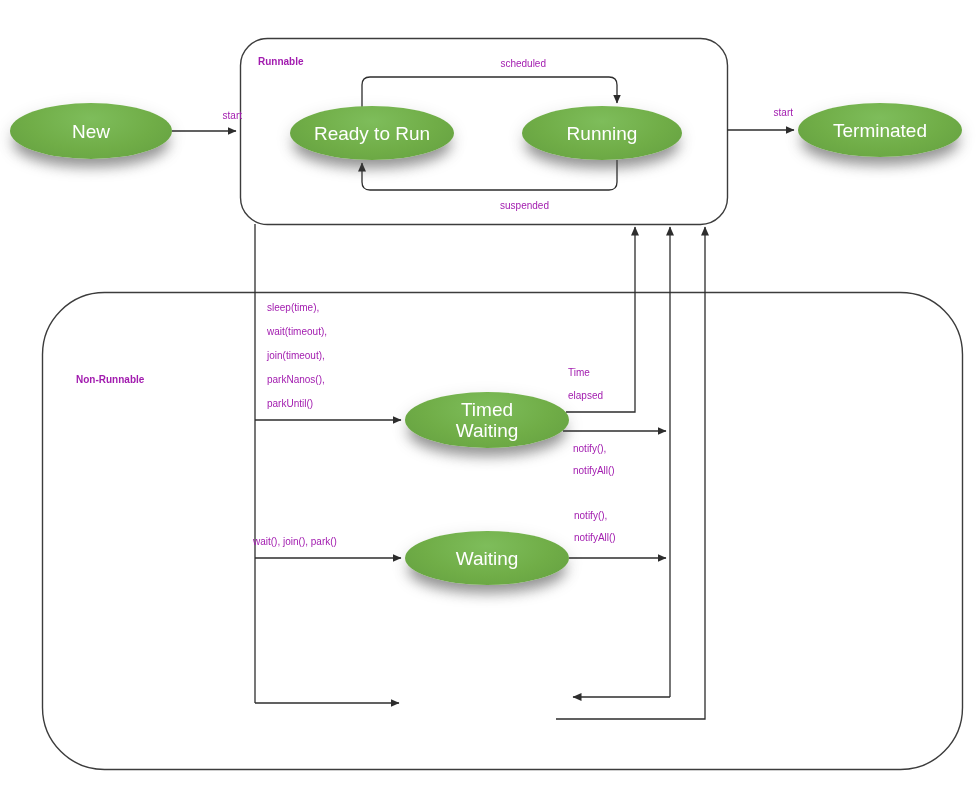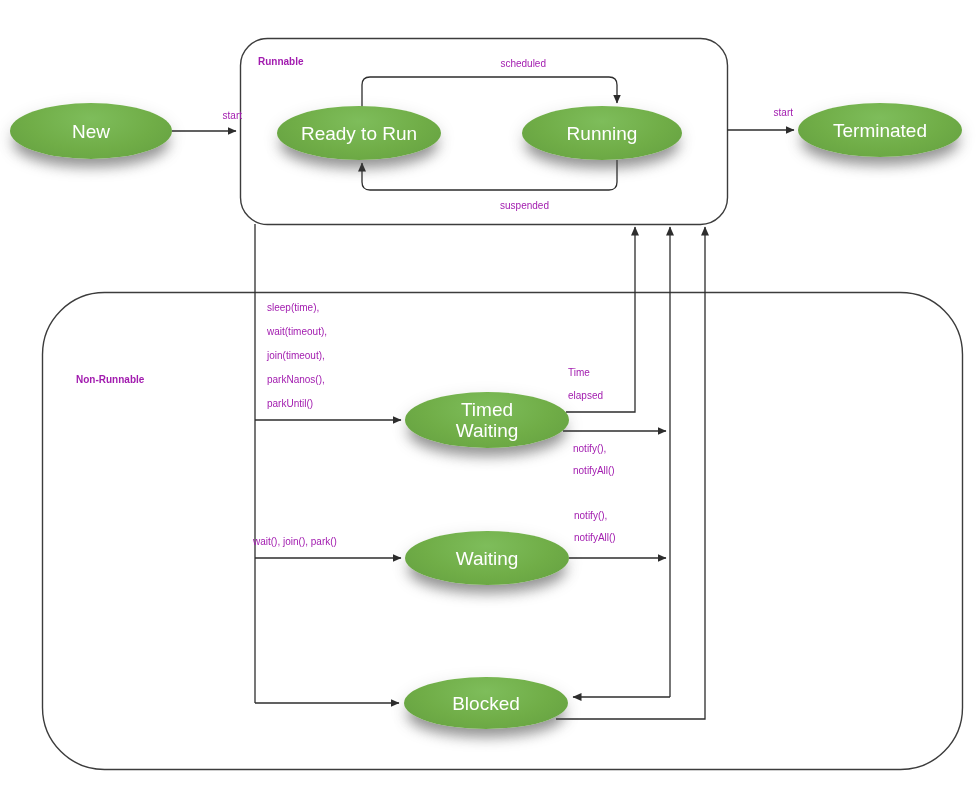--- a/index.html
+++ b/index.html
@@ -70,32 +70,31 @@
       <path d="M 563 431 H 666" marker-end="url(#arw)"></path>
       <path d="M 569 558 H 666" marker-end="url(#arw)"></path>
       <path d="M 670 697 V 227" marker-end="url(#arw)"></path>
       <path d="M 670 697 H 573" marker-end="url(#arw)"></path>
       <path d="M 556 719 H 705 V 227" marker-end="url(#arw)"></path>
     </g>
   </svg>
 
   <div class="state" style="left:10px; top:103px; width:162px; height:56px;">New</div>
 
-  <div class="state" style="left:277px; top:106px; width:164px; height:54px;">Ready to Run</div>
+  <div class="state" style="left:290px; top:106px; width:164px; height:54px;">Ready to Run</div>
 
   <div class="state" style="left:798px; top:103px; width:164px; height:54px;">Terminated</div>
 
   <div class="state" style="left:522px; top:106px; width:160px; height:54px;">Running</div>
 
   <div class="state" style="left:405px; top:392px; width:164px; height:56px;">Timed
 Waiting</div>
 
   <div class="state" style="left:405px; top:531px; width:164px; height:54px;">Waiting</div>
 
-  <div class="state" style="left:404px; top:677px; width:164px; height:52px;">Blocked</div>
 
   <div class="lbl bold" style="left:258px; top:50px;">Runnable</div>
 
   <div class="lbl bold" style="left:76px; top:324px;margin-top:44px;">Non-Runnable</div>
 
   <div class="lbl center" style="left:180px; top:104px; width:62px;">start</div>
 
   <div class="lbl center" style="left:426px; top:52px; width:120px;">scheduled</div>
 
   <div class="lbl center" style="left:429px; top:194px; width:120px;">suspended</div>

